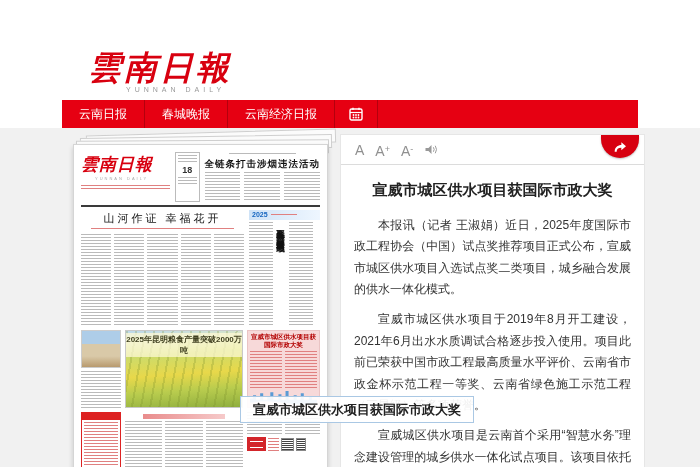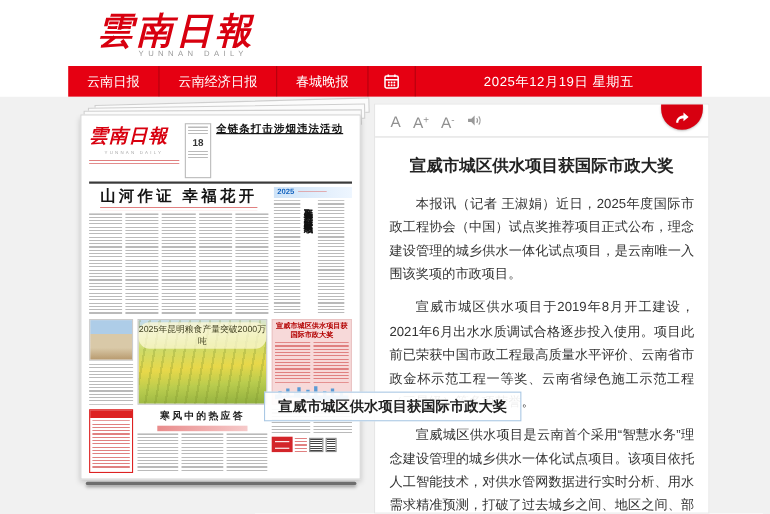--- a/index.html
+++ b/index.html
@@ -1,18 +1,18 @@
 <!DOCTYPE html>
 <html><head>
 <meta charset="utf-8">
 <style>
   * { margin:0; padding:0; box-sizing:border-box; }
   html,body { width:700px; height:467px; overflow:hidden; background:#fff;
     font-family:"Liberation Sans","DejaVu Sans",sans-serif; }
-  .canvas { position:relative; width:700px; height:356px; background:#fff; }
+  .canvas { position:relative; width:700px; height:356px; background:#fff;margin-top:40px; }
 
   
   .logo { position:absolute; left:88px; top:6px; width:220px; height:54px; }
   .logo-cn { font-family:"DejaVu Serif","Liberation Serif",serif; font-weight:bold;
     font-style:italic; font-size:33px; color:#d8000f; letter-spacing:3px; line-height:44px; }
   .logo-en { font-size:7px; color:#9a9a9a; letter-spacing:4px; margin-left:38px; margin-top:-4px; }
 
   
   .nav { position:absolute; left:62px; top:60px; width:576px; height:28px;
     background:#e60012; display:flex; align-items:stretch; color:#fff; font-size:12px; }
@@ -41,32 +41,32 @@
   
   .m-row { display:flex; gap:5px; height:50px; }
   .m-logo { width:92px; position:relative; }
   .m-logo-cn { font-family:"DejaVu Serif","Liberation Serif",serif; font-weight:bold; font-style:italic;
     font-size:17px; color:#d8000f; letter-spacing:1px; line-height:24px; }
   .m-logo-en { font-size:4px; color:#aaa; letter-spacing:2px; margin-left:14px; }
   .m-logo-line { height:4px; margin-top:4px; }
   .m-date { width:25px; border:1px solid #bbb; padding:2px 2px; display:flex; flex-direction:column; gap:2px; align-items:stretch; }
   .m-date .d { font-size:9px; font-weight:bold; color:#333; text-align:center; line-height:10px; }
   .m-date .s { height:8px; }
-  .m-head { flex:1; display:flex; flex-direction:row;text-decoration:underline; }
+  .m-head { flex:1; display:flex; flex-direction:column; }
   .m-kicker { height:3px; width:58%; margin:1px auto 2px; }
   .m-headline { font-size:9.5px; font-weight:bold; color:#101010; text-align:center;
     letter-spacing:1px; line-height:11px; white-space:nowrap; }
   .m-cols { display:flex; gap:4px; margin-top:3px; flex:1; }
   .m-cols div { flex:1; }
   .m-divider { height:2px; background:#3a3a3a; margin:3px 0 3px; }
 
   
   .row2 { display:flex; gap:5px; }
   .r2-left { width:163px; }
-  .big-headline { font-size:14px; font-weight:bold; color:#141414; text-align:center;
+  .big-headline { font-size:11px; font-weight:normal; color:#141414; text-align:center;
     letter-spacing:3px; white-space:nowrap; line-height:16px; }
   .sub-red { height:3px; width:88%; margin:2px auto 3px; }
   .r2-cols { display:flex; gap:3px; height:92px; }
   .r2-cols div { flex:1; }
   .sidebar { flex:1; display:flex; flex-direction:column; }
   .sb-head { height:10px; background:linear-gradient(90deg,#cfe3f7,#eef6ff);
     display:flex; align-items:center; gap:3px; padding:0 3px; }
   .sb-year { font-size:7px; font-weight:bold; color:#1565c0; line-height:8px; }
   .sb-redline { width:26px; height:3px; }
   .sb-body { flex:1; display:flex; gap:3px; margin-top:2px; }
@@ -75,21 +75,21 @@
     font-size:8.5px; color:#111; letter-spacing:1px; line-height:10px; display:flex; gap:4px; }
 
   
   .row3 { display:flex; gap:4px; margin-top:4px; height:78px; }
   .p-left { width:40px; display:flex; flex-direction:column; gap:3px; }
   .p-left .photo { height:38px; background:linear-gradient(180deg,#aecde8 0 35%,#d9c9a8 35% 70%,#b89a6e 100%); border:1px solid #ccc; }
   .p-left .txt { flex:1; }
   .p-big { flex:1; position:relative; border:1px solid #c8c8c8;
     background:linear-gradient(176deg,#bcd8ee 0%,#dde7c0 14%,#cddb6a 32%,#e8d84a 56%,#b9cc4e 76%,#8fae3e 100%); }
   .p-big .cap { position:absolute; left:0; right:0; top:2px; text-align:center;
-    font-size:8px; font-weight:normal; color:#3f3f1f; background:rgba(255,250,215,.72); padding:1px 0;border-radius:10px; }
+    font-size:8px; font-weight:bold; color:#3f3f1f; background:rgba(255,250,215,.72); padding:1px 0; }
   .p-big .terrace { position:absolute; inset:0;
     background:repeating-linear-gradient(100deg, rgba(120,140,40,.25) 0 2px, transparent 2px 9px); }
   .pink { width:73px; background:#f7d9d9; border:1px solid #eac4c4; padding:2px; display:flex; flex-direction:column; }
   .pink-title { font-size:6.5px; font-weight:bold; color:#b30000; text-align:center; line-height:8px; }
   .pink-cols { flex:1; display:flex; gap:3px; margin-top:2px; }
   .pink-cols div { flex:1; }
   .skyline { height:15px; margin-top:2px; }
 
   
   .row4 { display:flex; gap:4px; margin-top:4px; height:58px; }
@@ -154,37 +154,36 @@
 
 <div class="canvas">
 
   <div class="logo">
     <div class="logo-cn">雲南日報</div>
     <div class="logo-en">YUNNAN DAILY</div>
   </div>
 
   <div class="nav">
     <div class="nav-item">云南日报</div>
+    <div class="nav-item">春城晚报</div>
     <div class="nav-item">云南经济日报</div>
-    <div class="nav-item">春城晚报</div>
     <div class="nav-cal">
       <svg width="14" height="14" viewBox="0 0 14 14">
         <rect x="1" y="2" width="12" height="11" rx="1.5" fill="none" stroke="#fff" stroke-width="1.4"></rect>
         <line x1="1" y1="5.5" x2="13" y2="5.5" stroke="#fff" stroke-width="1.2"></line>
         <line x1="4" y1="0.8" x2="4" y2="3" stroke="#fff" stroke-width="1.4"></line>
         <line x1="10" y1="0.8" x2="10" y2="3" stroke="#fff" stroke-width="1.4"></line>
         <circle cx="4.5" cy="8" r=".9" fill="#fff"></circle>
           <circle cx="7" cy="8" r=".9" fill="#fff"></circle>
         <circle cx="9.5" cy="8" r=".9" fill="#fff"></circle>
           <circle cx="4.5" cy="10.5" r=".9" fill="#fff"></circle>
         <circle cx="7" cy="10.5" r=".9" fill="#fff"></circle>
           <circle cx="9.5" cy="10.5" r=".9" fill="#fff"></circle>
       </svg>
     </div>
-    <div class="nav-date">2025年12月19日 星期五</div>
   </div>
 
   <div class="content-bg"></div>
 
   <div class="sheet sheet1"></div>
   <div class="sheet sheet2"></div>
   <div class="sheet sheet3"></div>
 
   <div class="page">
 
@@ -260,21 +259,20 @@
         </svg>
       </div>
     </div>
 
     <div class="row4">
       <div class="b-left">
         <div class="hd"></div>
         <div class="bd stripes-red"></div>
       </div>
       <div class="b-mid">
-        <div class="b-mid-headline">寒风中的热应答</div>
         <div class="b-band"></div>
         <div class="b-cols">
           <div class="stripes"></div>
           <div class="stripes"></div>
           <div class="stripes"></div>
         </div>
       </div>
       <div class="b-right">
         <div class="txt">
           <div class="stripes"></div>
@@ -309,21 +307,21 @@
       </span>
     </div>
     <div class="back-btn">
       <svg width="16" height="14" viewBox="0 0 24 20">
         <path d="M4 17 C4 9, 11 7, 14 7 L14 3 L21 9 L14 15 L14 11 C9 11, 7 13, 7 17 Z" fill="#fff"></path>
       </svg>
     </div>
 
     <h1 class="art-title">宣威市城区供水项目获国际市政大奖</h1>
     <div class="art-body">
-      <p>本报讯（记者 王淑娟）近日，2025年度国际市政工程协会（中国）试点奖推荐项目正式公布，理念建设管理的城乡供水一体化试点项目，是云南唯一入围该奖项的市政项目。</p>
+      <p>本报讯（记者 王淑娟）近日，2025年度国际市政工程协会（中国）试点奖推荐项目正式公布，宣威市城区供水项目入选试点奖二类项目，城乡融合发展的供水一体化模式。</p>
       <p>宣威市城区供水项目于2019年8月开工建设，2021年6月出水水质调试合格逐步投入使用。项目此前已荣获中国市政工程最高质量水平评价、云南省市政金杯示范工程一等奖、云南省绿色施工示范工程（三星级）等多项荣誉。</p>
       <p>宣威城区供水项目是云南首个采用“智慧水务”理念建设管理的城乡供水一体化试点项目。该项目依托人工智能技术，对供水管网数据进行实时分析、用水需求精准预测，打破了过去城乡之间、地区之间、部门之间水资源管理壁垒，对水资源的利用实现了从城区到乡镇、从“水源头”到“水龙头”一体化、数字化、智慧化管控，构建了以城带乡、城乡融合发展的供水一体化模式，为维护区域水资源可持续发展、提升城乡供水保障能力提供了可借鉴的实践样本。</p>
 
     </div>
   </div>
 
   <div class="tooltip">宣威市城区供水项目获国际市政大奖</div>
 
 </div>
 

